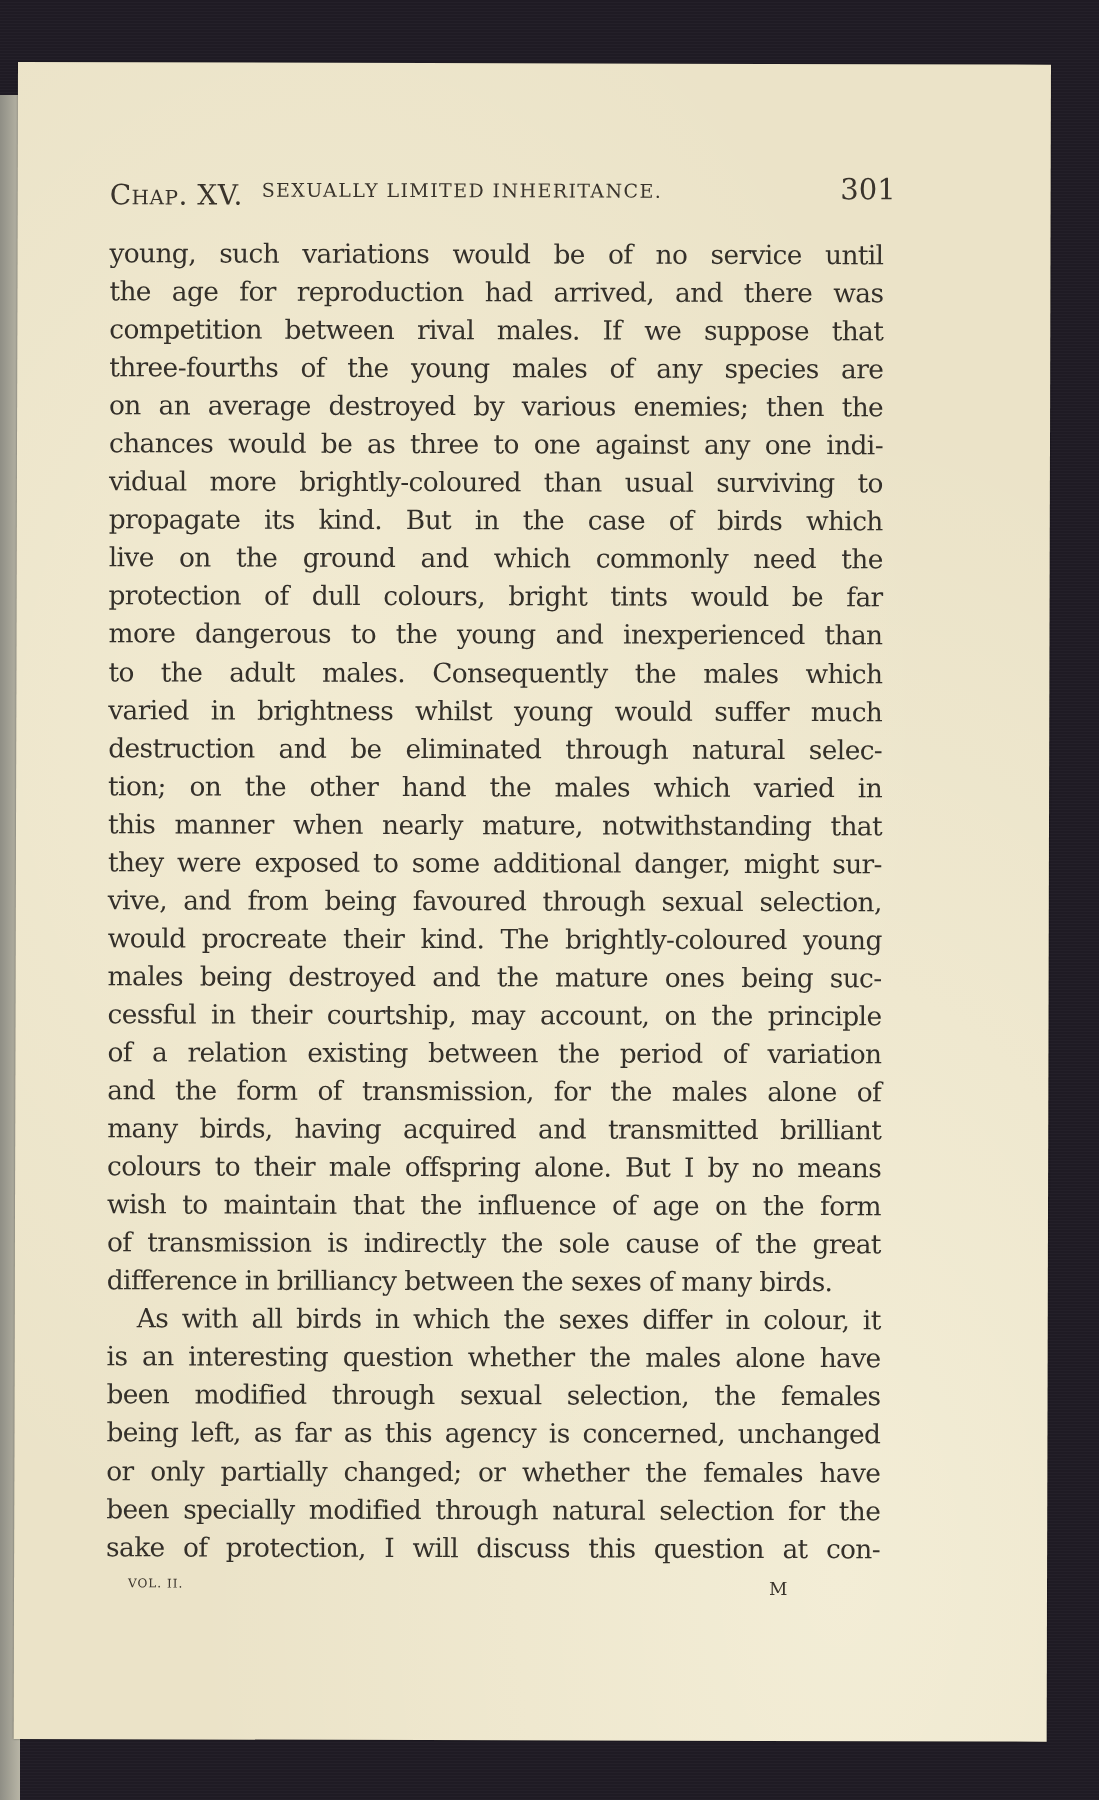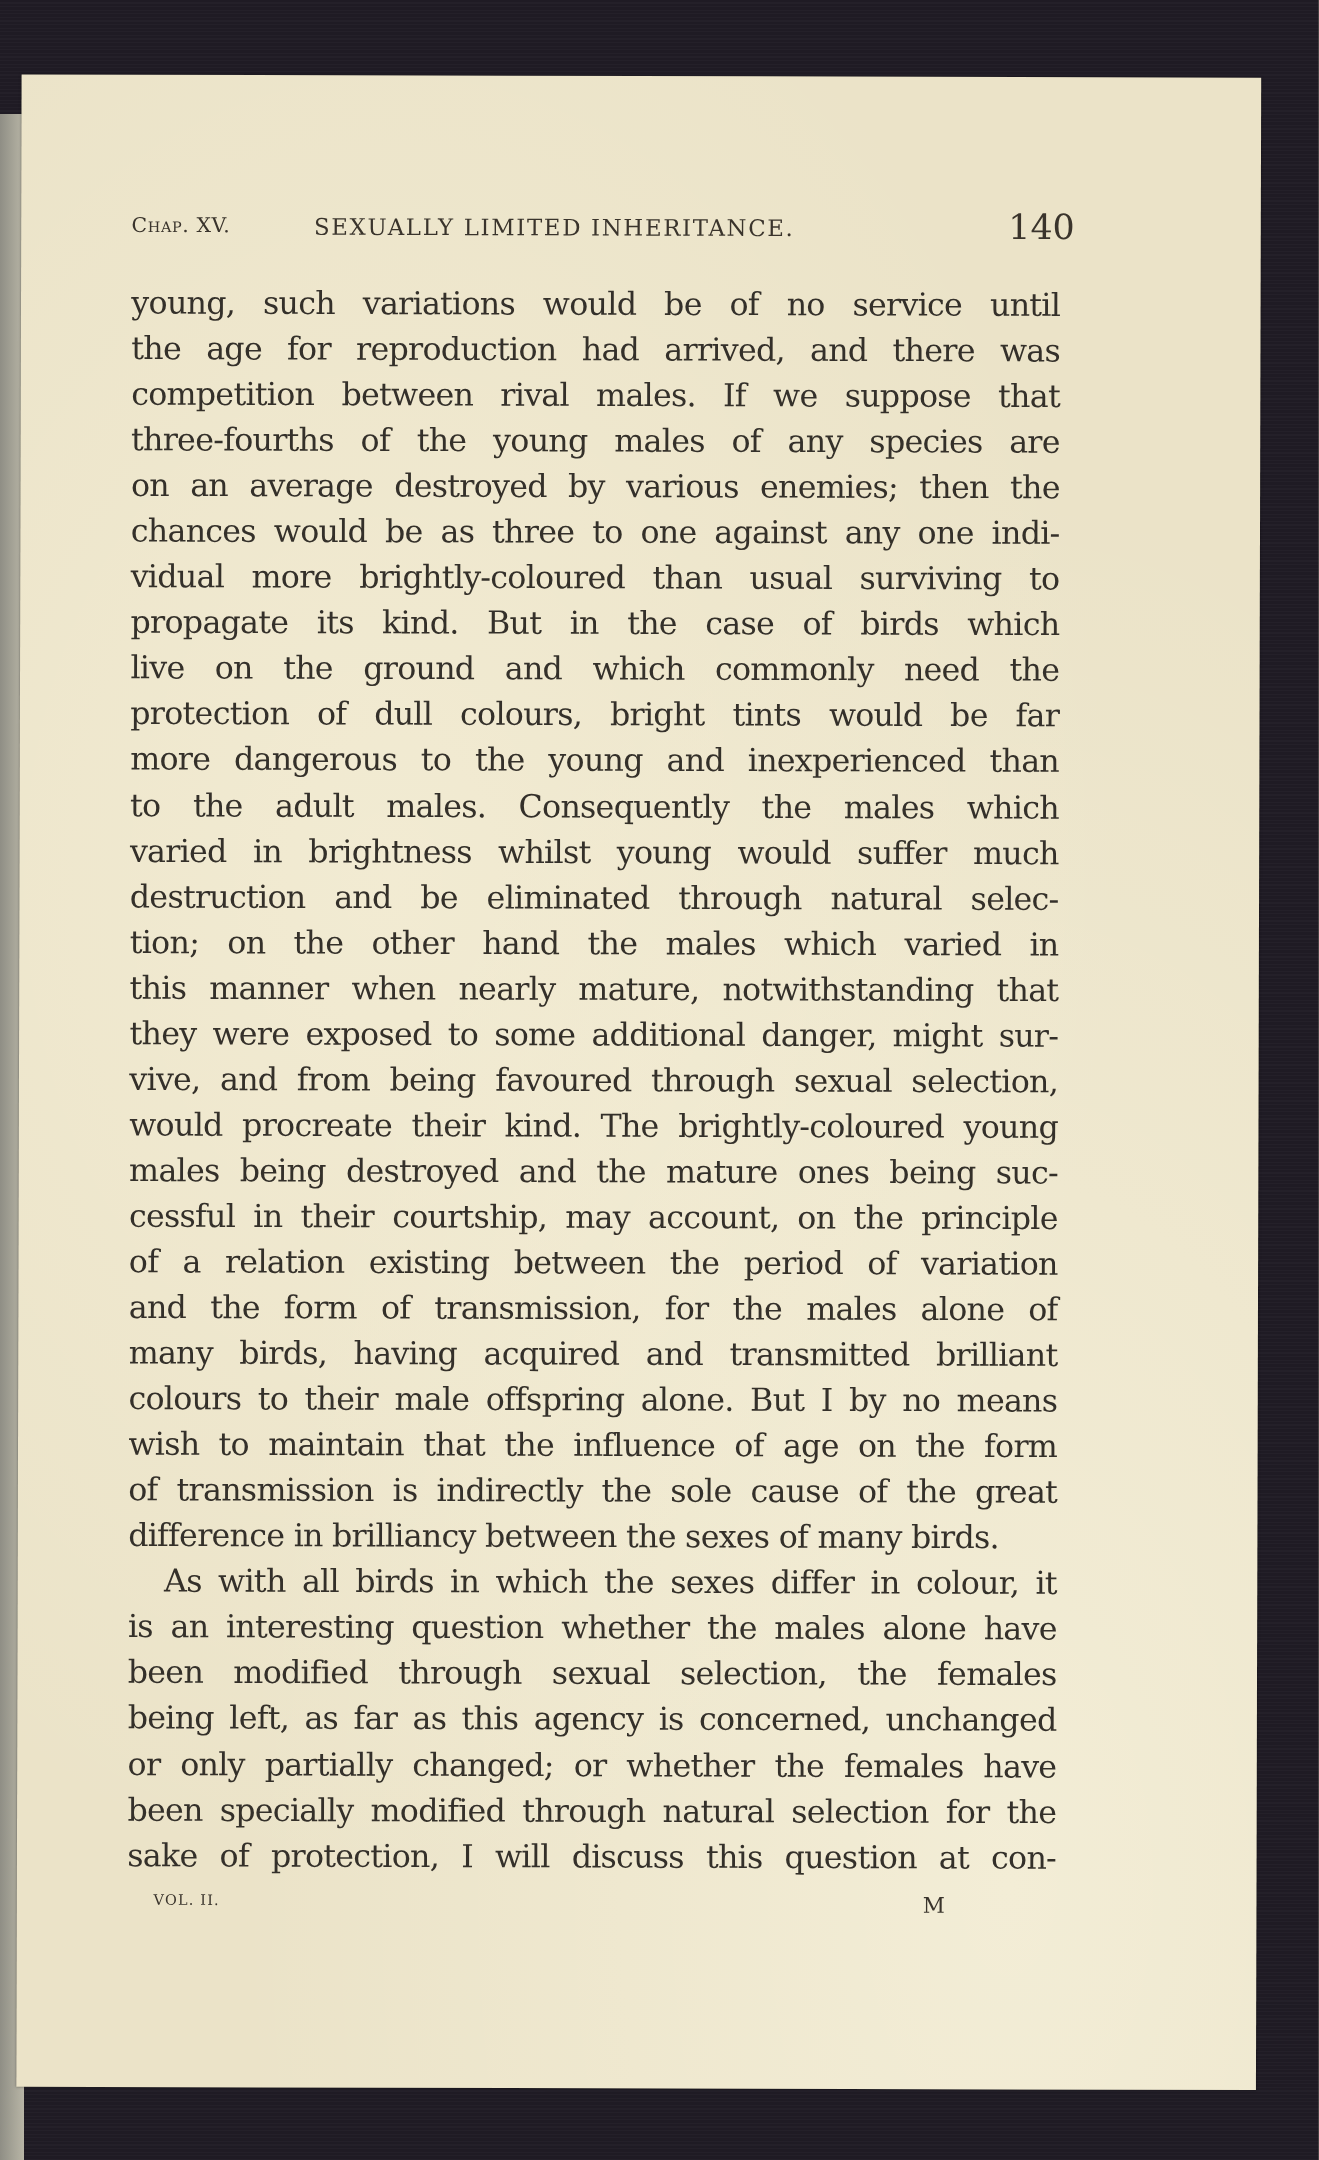--- a/index.html
+++ b/index.html
@@ -22,21 +22,21 @@
         radial-gradient(ellipse at 80% 90%, rgba(255,252,235,0.4), transparent 55%);
       box-shadow: 0 0 2px rgba(0,0,0,0.5);
       transform: rotate(0.15deg);
       transform-origin: top left;
     }
     .running-head {
       position: absolute; left: 92px; top: 106px; width: 786px; height: 40px;
       color: #3a342c;
     }
     .chap-label {
-      position: absolute; left: 0; top: 10px; font-size: 17px; letter-spacing: 0.5px;
+      position: absolute; left: 0; top: 10px; font-size: 28px; letter-spacing: 0.5px;
       font-variant: small-caps;
     }
     .running-title {
       position: absolute; left: 152px; top: 10px; font-size: 19px; letter-spacing: 1.4px;
     }
     .page-number {
       position: absolute; right: 0; top: 2px; font-size: 29px;
     }
     .body-text {
       position: absolute; left: 92px; top: 172px; width: 774px;
@@ -55,21 +55,21 @@
   </style>
 </head>
 <body>
 
 <div class="prev-page-edge"></div>
 
 <div class="page">
   <div class="running-head">
     <span class="chap-label">Chap. XV.</span>
     <span class="running-title">SEXUALLY LIMITED INHERITANCE.</span>
-    <span class="page-number">140</span>
+    <span class="page-number">301</span>
   </div>
 
   <div class="body-text">
     <span class="line">young, such variations would be of no service until</span>
     <span class="line">the age for reproduction had arrived, and there was</span>
     <span class="line">competition between rival males. If we suppose that</span>
     <span class="line">three-fourths of the young males of any species are</span>
     <span class="line">on an average destroyed by various enemies; then the</span>
     <span class="line">chances would be as three to one against any one indi-</span>
     <span class="line">vidual more brightly-coloured than usual surviving to</span>

